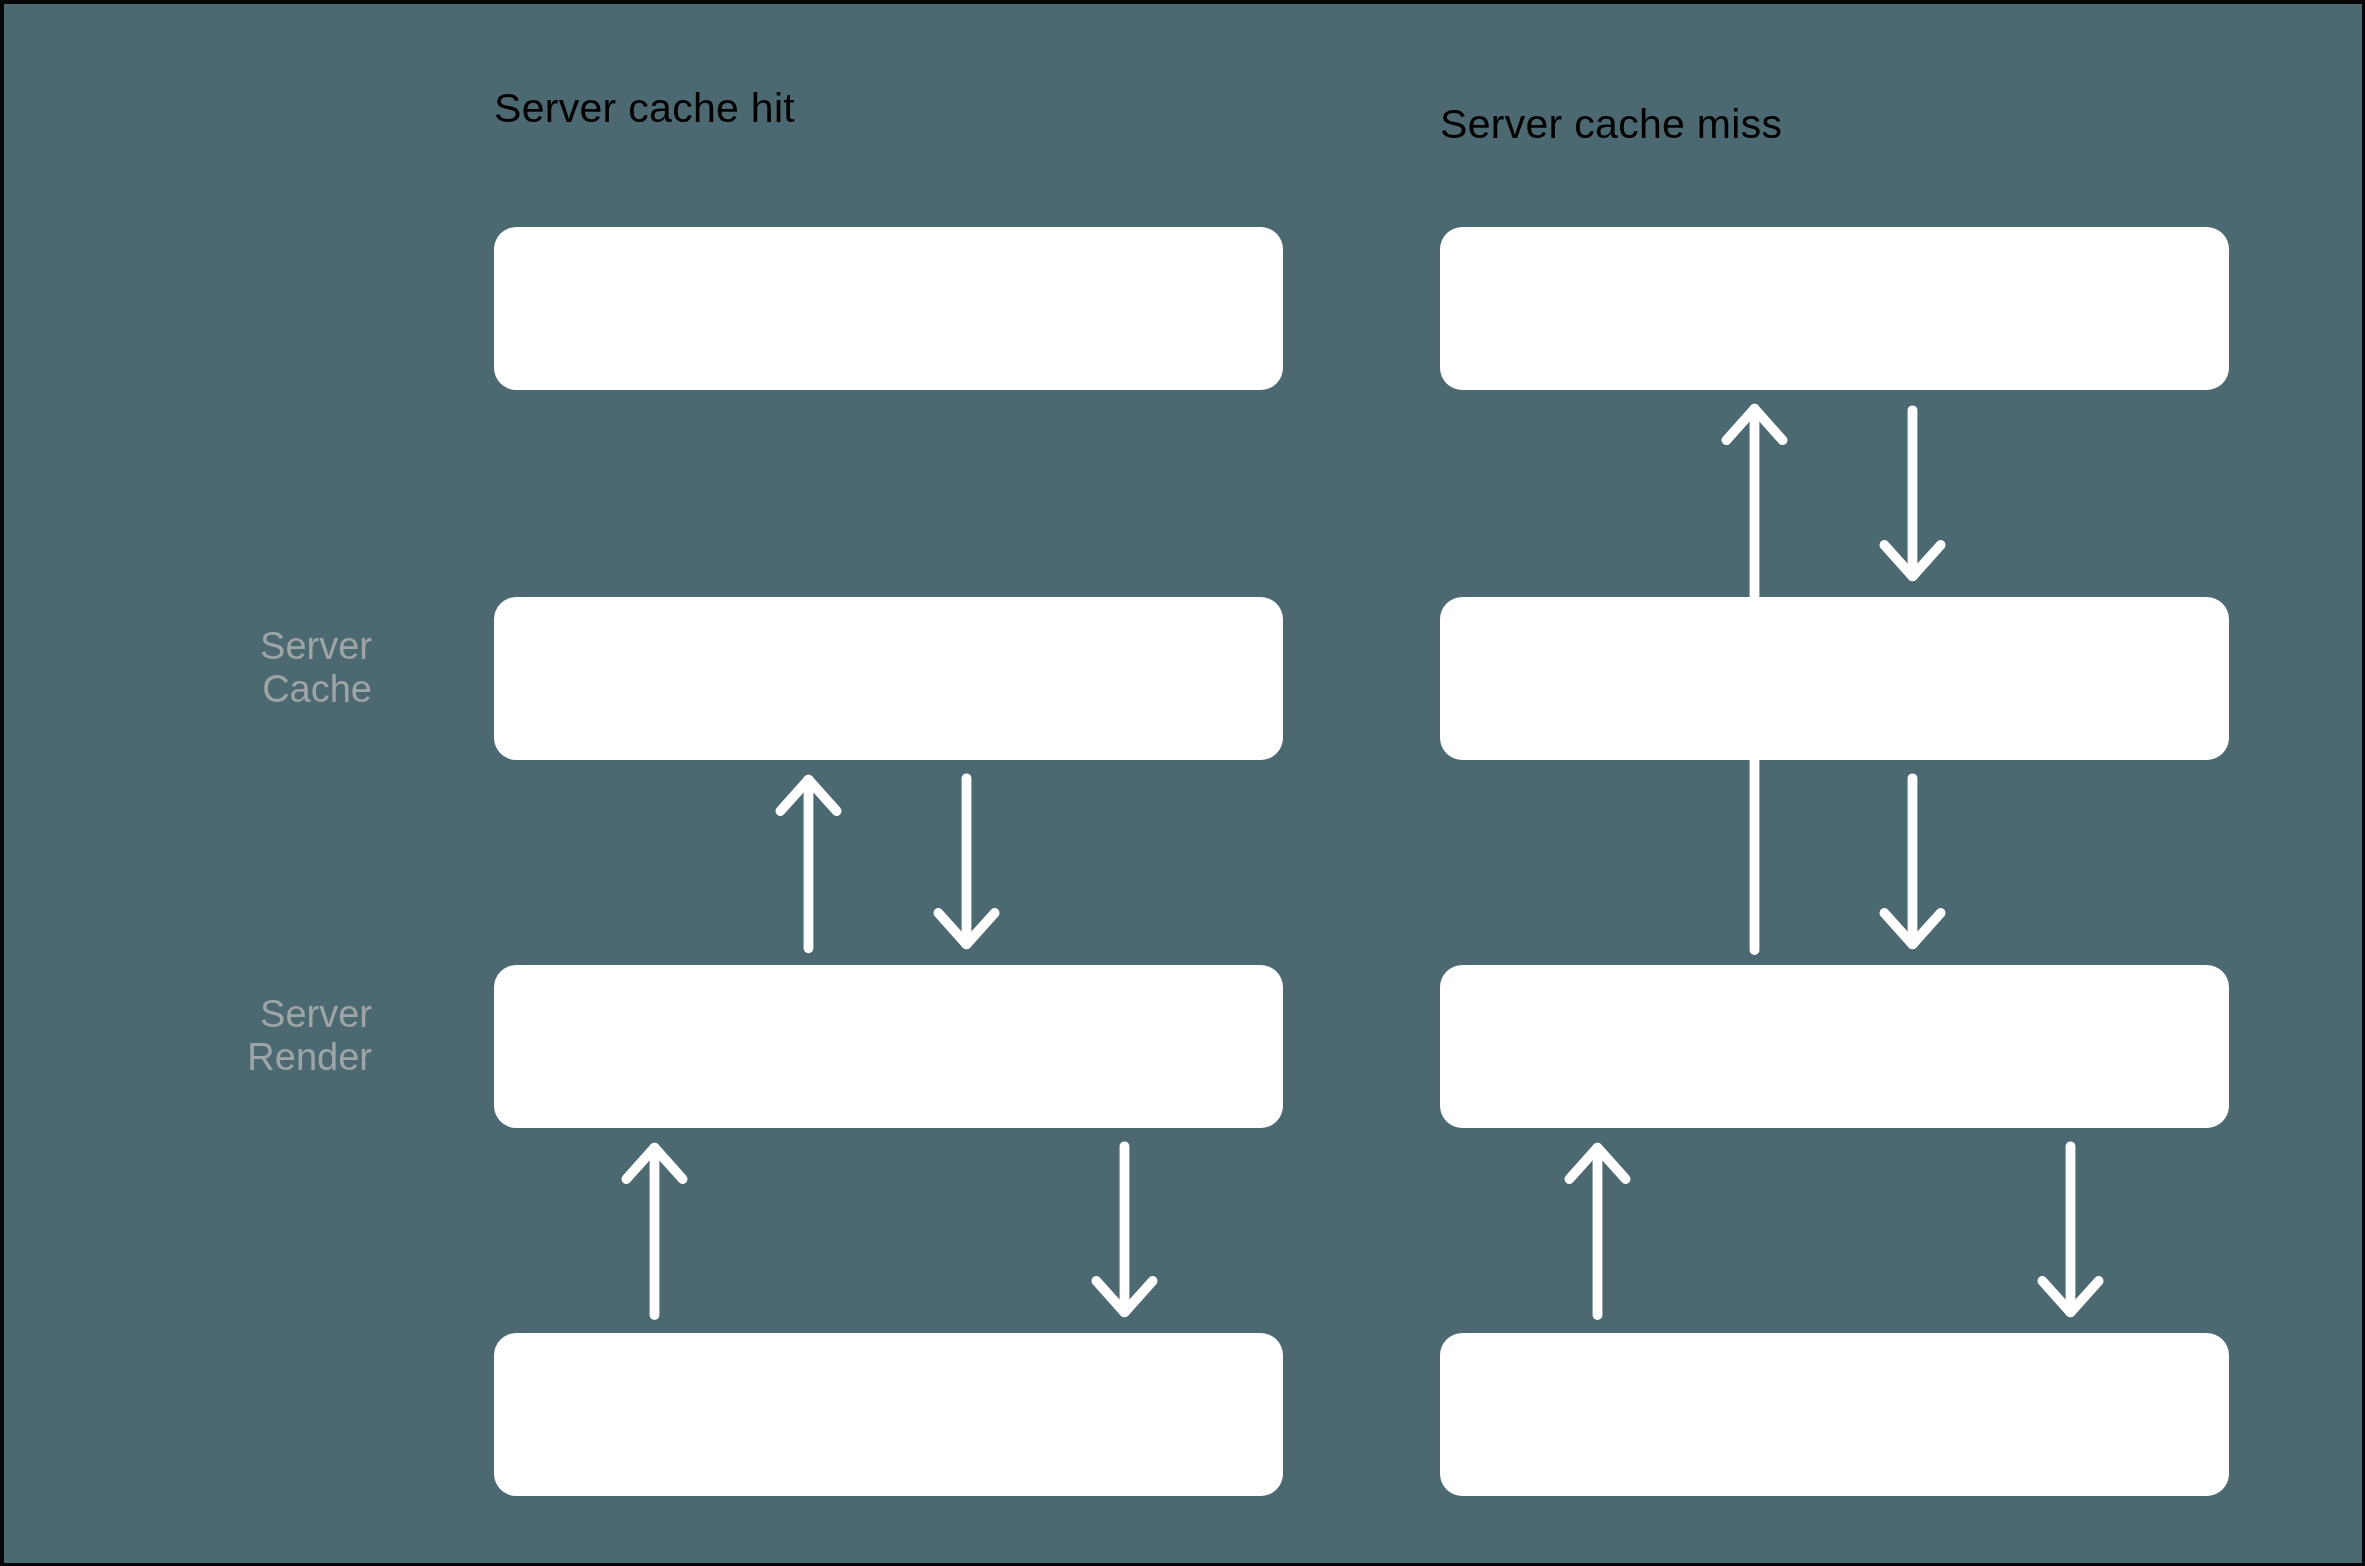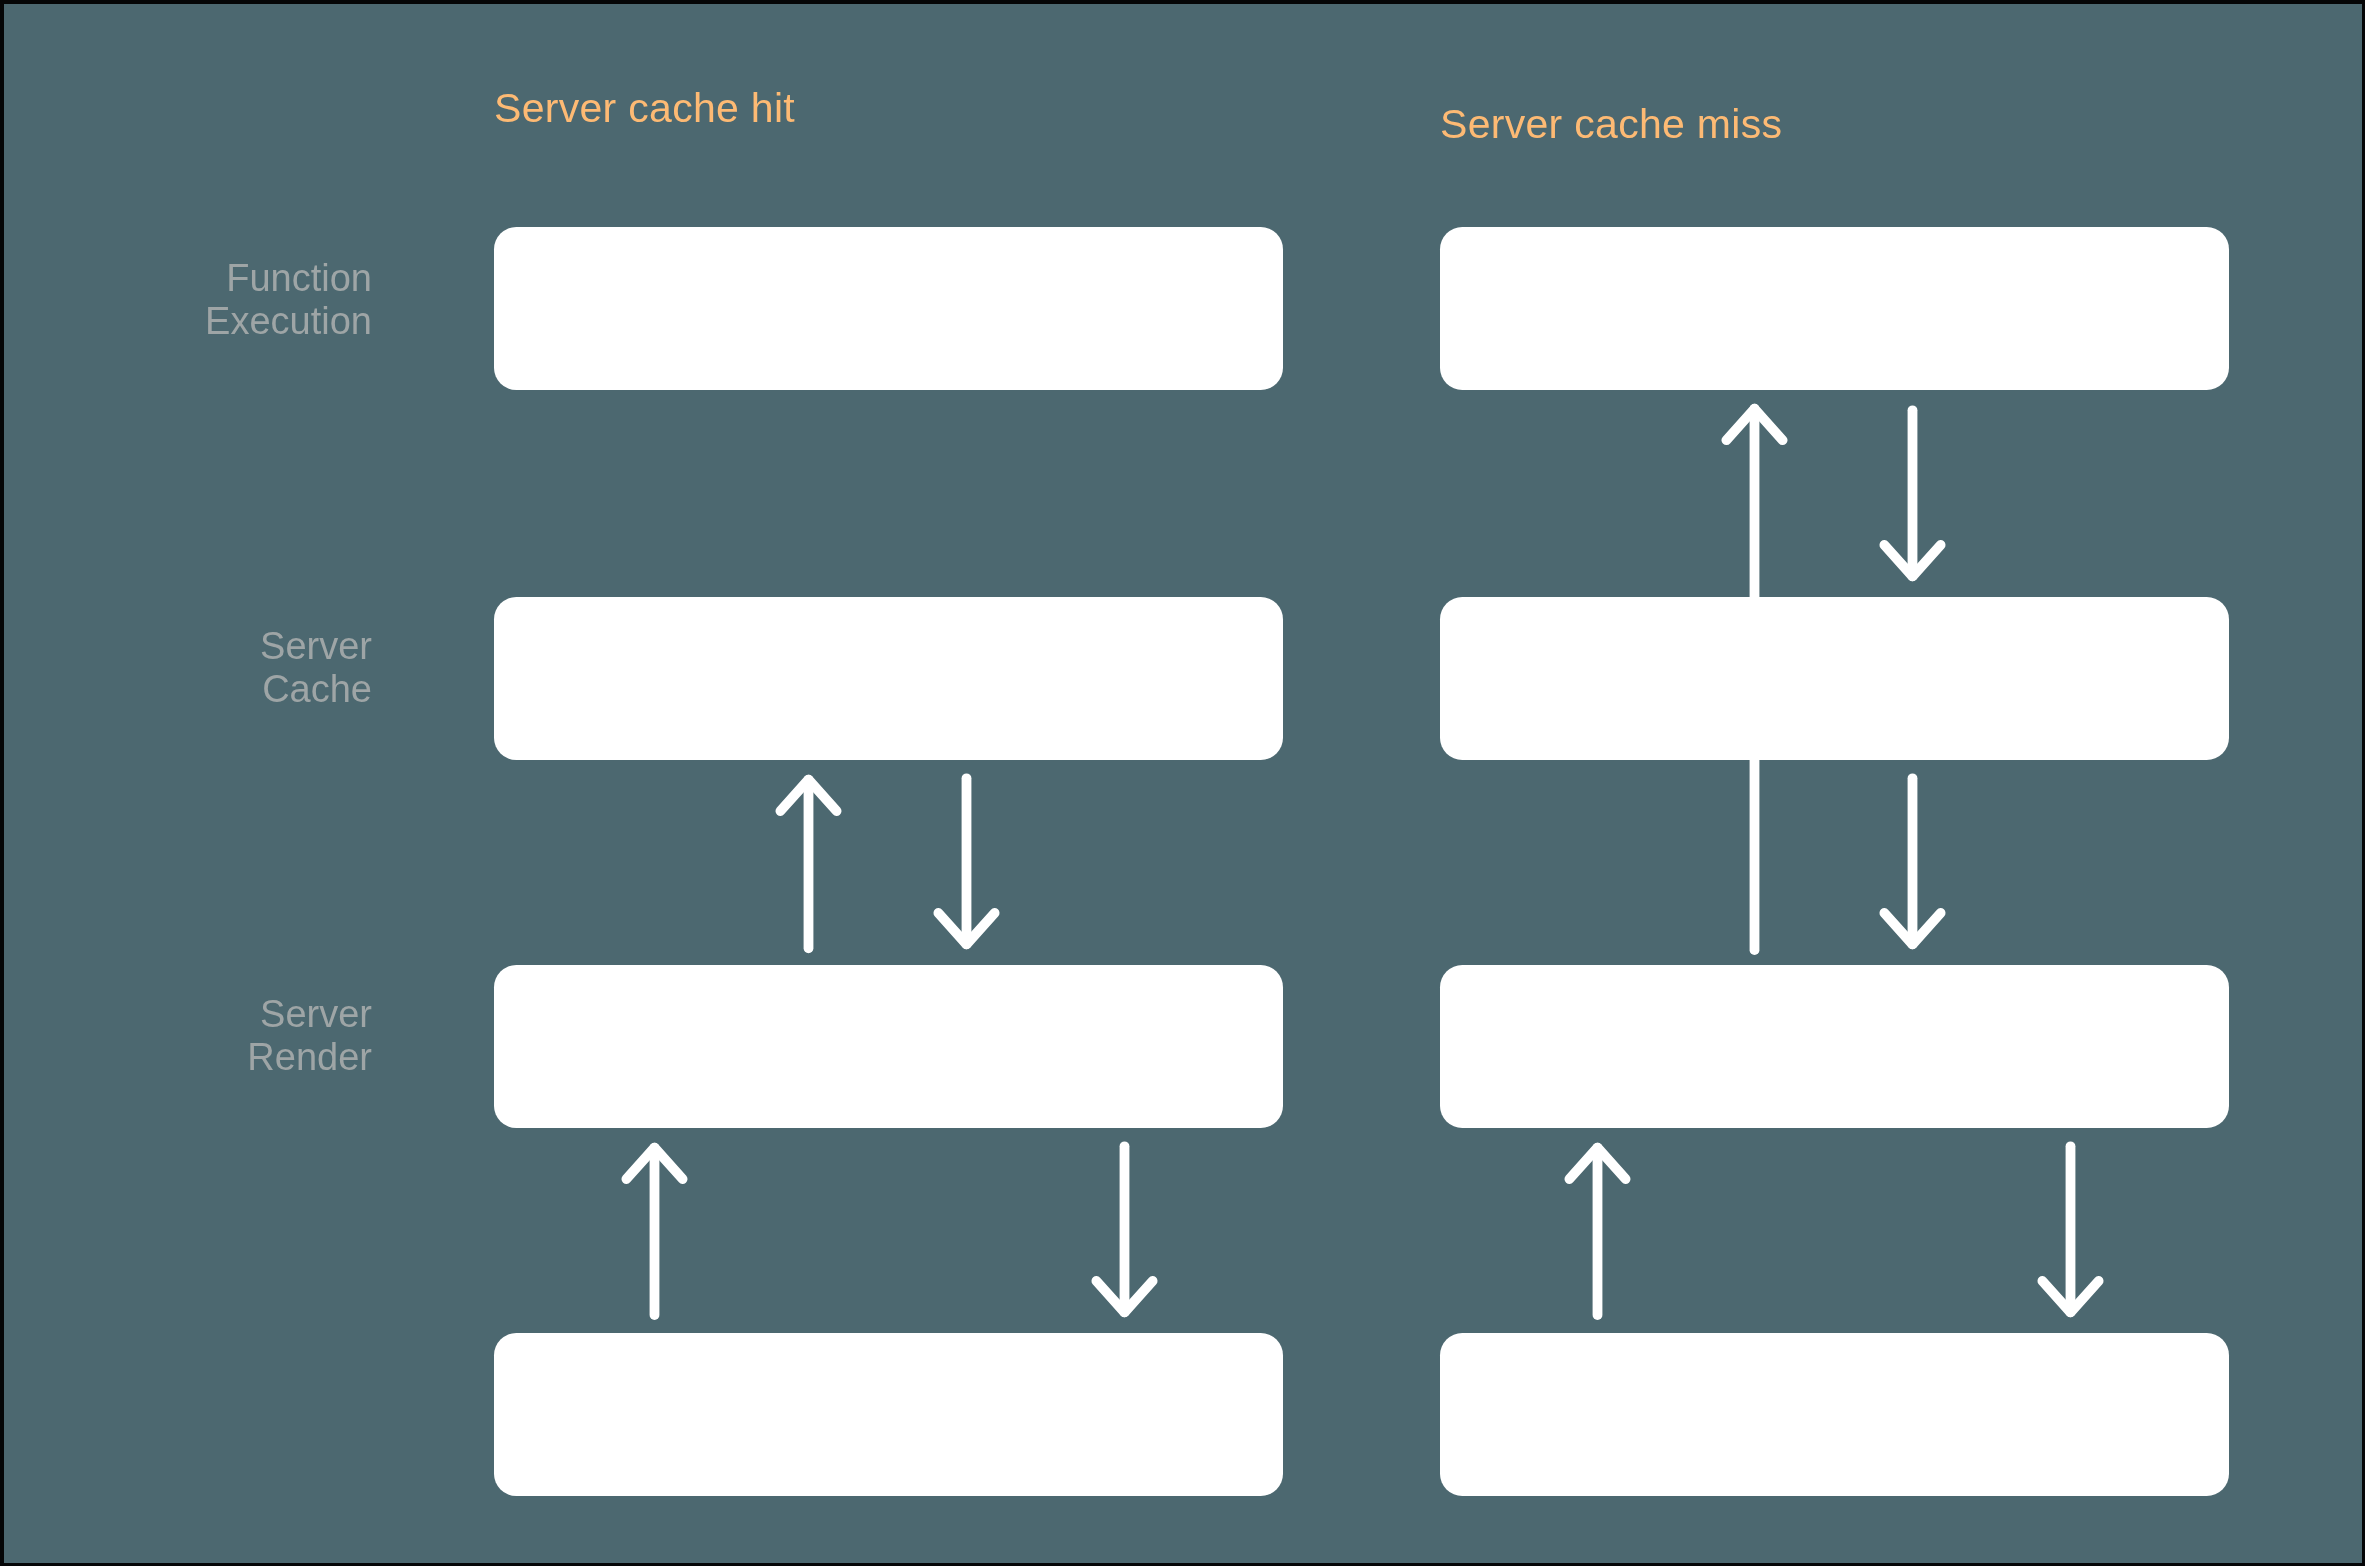--- a/index.html
+++ b/index.html
@@ -10,21 +10,21 @@
     width:2366px;height:1567px;
     background:#4C6870;
     border:4px solid #050607;
     box-sizing:border-box;
     overflow:hidden;
   }
 
   
   .col-header{
     position:absolute;
-    color:#fdba74;
+    color:#000000;
     font-size:41px;
     font-weight:400;
     letter-spacing:0.3px;
     white-space:nowrap;
     line-height:1;
   }
   #hdr-hit{ left:490px;  top:84px; }
   #hdr-miss{ left:1436px; top:100px; }
 
   
@@ -66,22 +66,20 @@
 </style>
 </head>
 <body>
 
 <div id="canvas">
 
   <div class="col-header" id="hdr-hit">Server cache hit</div>
 
   <div class="col-header" id="hdr-miss">Server cache miss</div>
 
-  <div class="row-label" style="top:253px;">Function
-Execution</div>
 
   <div class="row-label" style="top:621px;">Server
 Cache</div>
 
   <div class="row-label" style="top:989px;">Server
 Render</div>
 
 
   <div class="node-box" style="left:490px;  top:223px;  width:789px; height:163px;"></div>
   <div class="node-box" style="left:490px;  top:593px;  width:789px; height:163px;"></div>

